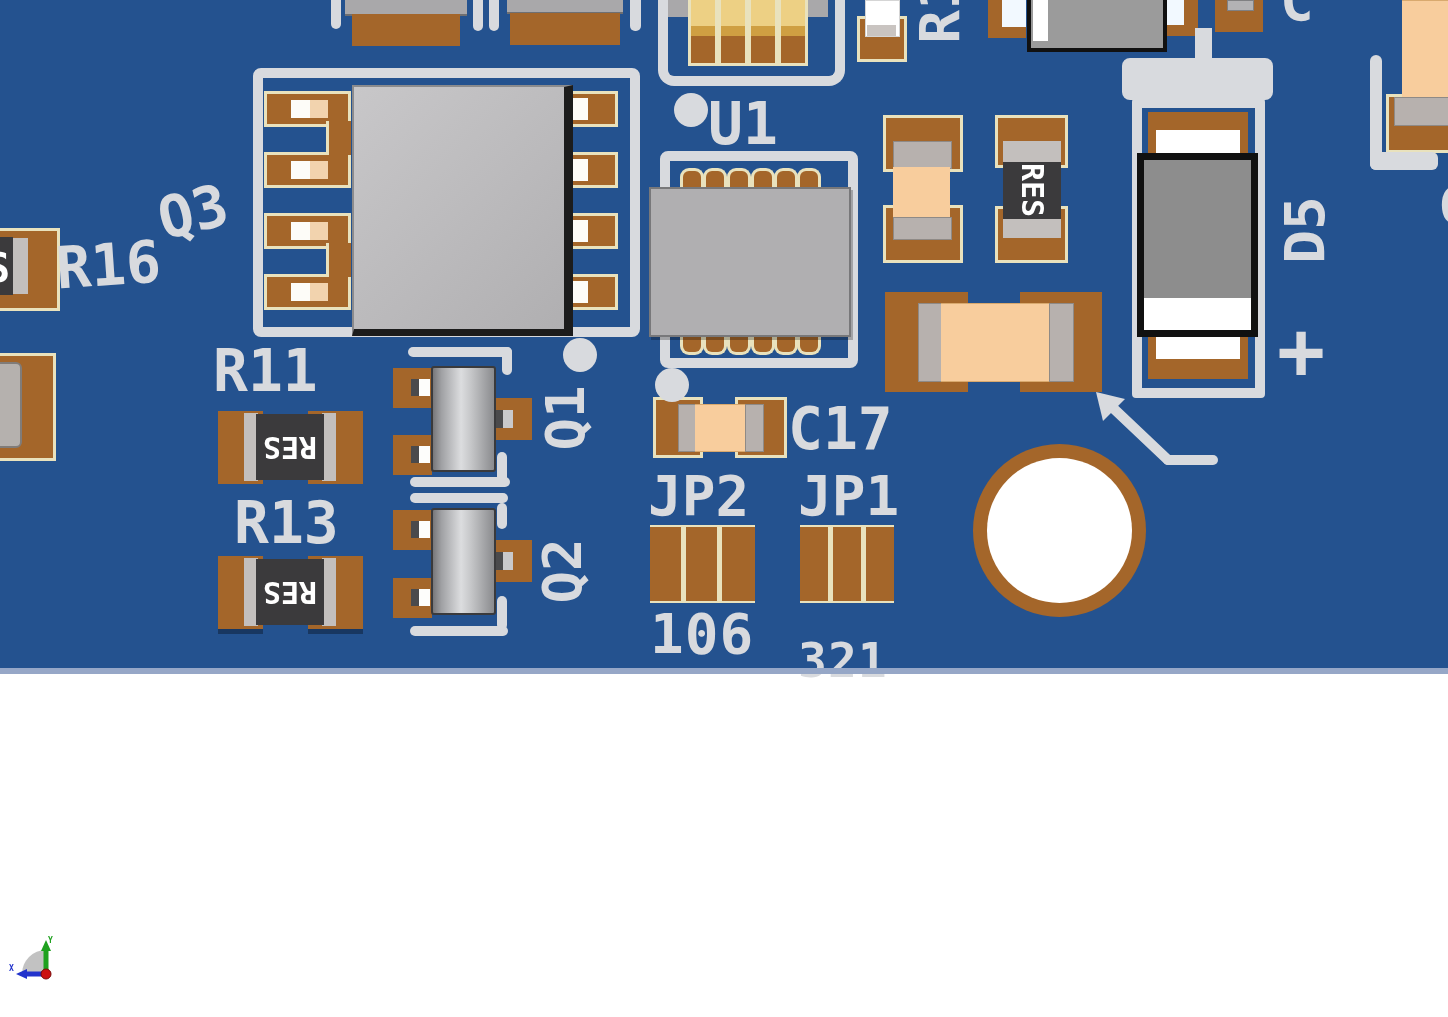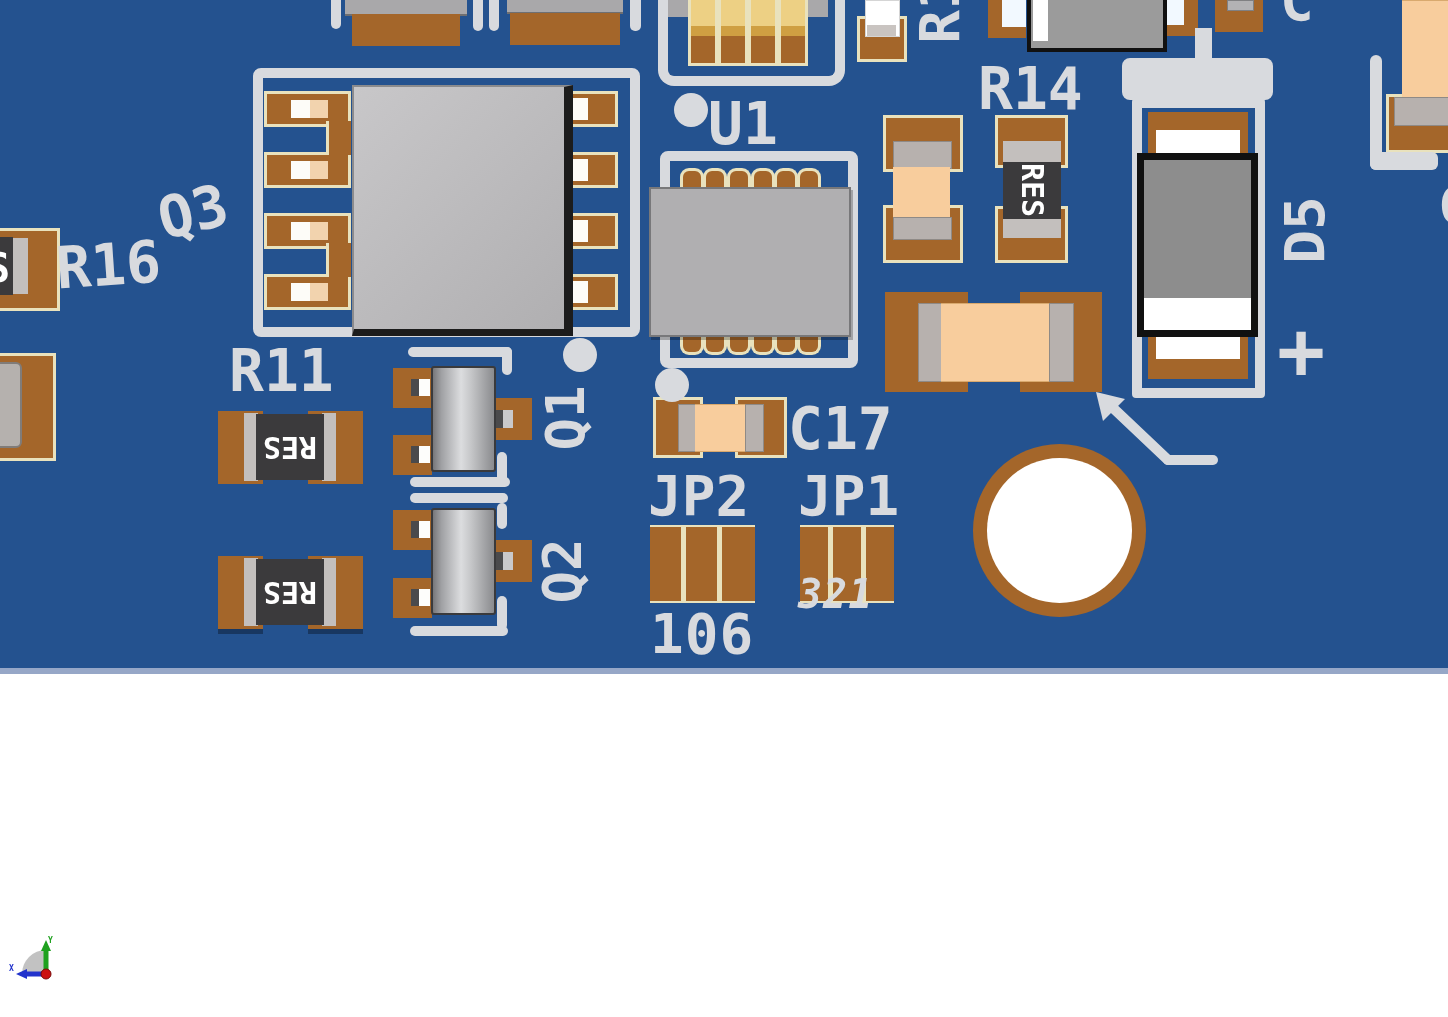--- a/index.html
+++ b/index.html
@@ -81,30 +81,31 @@
       <div class="a resbody" style="left:-24px;top:9px;width:45px;height:58px;"></div>
       <div class="a restxt" style="left:-22px;top:20px;width:40px;font-size:40px;line-height:40px;text-align:right;">S</div>
     </div>
     <div class="a lbl" style="left:56px;top:236px;transform:rotate(-4deg);">R16</div>
 
     <div class="a" style="left:-8px;top:353px;width:62px;height:104px;">
       <div class="a cub" style="left:0;top:0;width:58px;height:102px;"></div>
       <div class="a" style="left:-14px;top:9px;width:40px;height:82px;background:#b5b1ae;border:2px solid #807c79;border-radius:0 6px 6px 0;"></div>
     </div>
 
-    <div class="a lbl" style="left:229px;top:342px;">R11</div>
+    <div class="a lbl" style="left:213px;top:342px;">R11</div>
     <div class="a" style="left:218px;top:411px;width:145px;height:74px;">
       <div class="a cu" style="left:0;top:0;width:45px;height:73px;"></div>
       <div class="a cu" style="left:90px;top:0;width:55px;height:73px;"></div>
       <div class="a rescap" style="left:26px;top:2px;width:14px;height:68px;"></div>
       <div class="a rescap" style="left:104px;top:2px;width:14px;height:68px;"></div>
       <div class="a resbody" style="left:38px;top:3px;width:68px;height:66px;"></div>
       <div class="a restxt" style="left:32px;top:19px;width:80px;transform:rotate(180deg);">RES</div>
     </div>
 
+    <div class="a lbl" style="left:234px;top:494px;">R13</div>
     <div class="a" style="left:218px;top:556px;width:145px;height:74px;">
       <div class="a cu" style="left:0;top:0;width:45px;height:73px;"></div>
       <div class="a cu" style="left:90px;top:0;width:55px;height:73px;"></div>
       <div class="a rescap" style="left:26px;top:2px;width:14px;height:68px;"></div>
       <div class="a rescap" style="left:104px;top:2px;width:14px;height:68px;"></div>
       <div class="a resbody" style="left:38px;top:3px;width:68px;height:66px;"></div>
       <div class="a restxt" style="left:32px;top:19px;width:80px;transform:rotate(180deg);">RES</div>
     </div>
     <div class="a" style="left:218px;top:629px;width:45px;height:5px;background:rgba(0,0,0,.32);"></div>
     <div class="a" style="left:308px;top:629px;width:55px;height:5px;background:rgba(0,0,0,.32);"></div>
@@ -167,21 +168,20 @@
     <div class="a lbl vlbl" style="left:882px;top:-18px;width:116px;height:56px;font-size:56px;transform:rotate(-90deg);">R1</div>
 
     <div class="a" style="left:883px;top:115px;width:80px;height:148px;">
       <div class="a cub" style="left:0;top:0;width:74px;height:51px;"></div>
       <div class="a cub" style="left:0;top:90px;width:74px;height:52px;"></div>
       <div class="a met" style="left:10px;top:26px;width:57px;height:26px;"></div>
       <div class="a tan" style="left:10px;top:52px;width:57px;height:50px;border:none;"></div>
       <div class="a met" style="left:10px;top:102px;width:57px;height:21px;"></div>
     </div>
 
-    <div class="a lbl" style="left:978px;top:60px;">R14</div>
     <div class="a" style="left:995px;top:115px;width:74px;height:148px;">
       <div class="a cub" style="left:0;top:0;width:67px;height:47px;"></div>
       <div class="a cub" style="left:0;top:91px;width:67px;height:51px;"></div>
       <div class="a rescap" style="left:8px;top:26px;width:58px;height:21px;"></div>
       <div class="a resbody" style="left:8px;top:47px;width:58px;height:57px;"></div>
       <div class="a rescap" style="left:8px;top:104px;width:58px;height:19px;"></div>
       <div class="a restxt" style="left:-3px;top:58px;width:80px;transform:rotate(90deg);">RES</div>
     </div>
 
     <div class="a" style="left:885px;top:292px;width:217px;height:100px;">
@@ -248,21 +248,21 @@
       <div class="a cu" style="left:72px;top:2px;width:33px;height:74px;"></div>
     </div>
     <div class="a lbl" style="left:650px;top:606px;font-size:56px;letter-spacing:1px;">106</div>
 
     <div class="a lbl" style="left:798px;top:468px;font-size:56px;">JP1</div>
     <div class="a" style="left:800px;top:525px;width:94px;height:78px;background:var(--cream,#e9e2bd);">
       <div class="a cu" style="left:0;top:2px;width:28px;height:74px;"></div>
       <div class="a cu" style="left:33px;top:2px;width:28px;height:74px;"></div>
       <div class="a cu" style="left:66px;top:2px;width:28px;height:74px;"></div>
     </div>
-    <div class="a lbl" style="left:798px;top:574px;font-size:40px;letter-spacing:1px;font-style:italic;">321</div>
+    <div class="a lbl" style="left:798px;top:636px;font-size:48px;letter-spacing:1px;">321</div>
 
     <div class="a dot" style="left:674px;top:93px;width:34px;height:34px;"></div>
     <div class="a lbl" style="left:708px;top:95px;">U1</div>
     <div class="a" style="left:645px;top:148px;width:215px;height:225px;">
       <div class="a outline" style="left:15px;top:3px;width:178px;height:197px;"></div>
 
       <div class="a cub" style="left:35px;top:20px;width:18px;height:22px;border-radius:9px 9px 0 0;border-bottom:none;"></div>
       <div class="a cub" style="left:58px;top:20px;width:18px;height:22px;border-radius:9px 9px 0 0;border-bottom:none;"></div>
       <div class="a cub" style="left:82px;top:20px;width:18px;height:22px;border-radius:9px 9px 0 0;border-bottom:none;"></div>
       <div class="a cub" style="left:106px;top:20px;width:18px;height:22px;border-radius:9px 9px 0 0;border-bottom:none;"></div>

